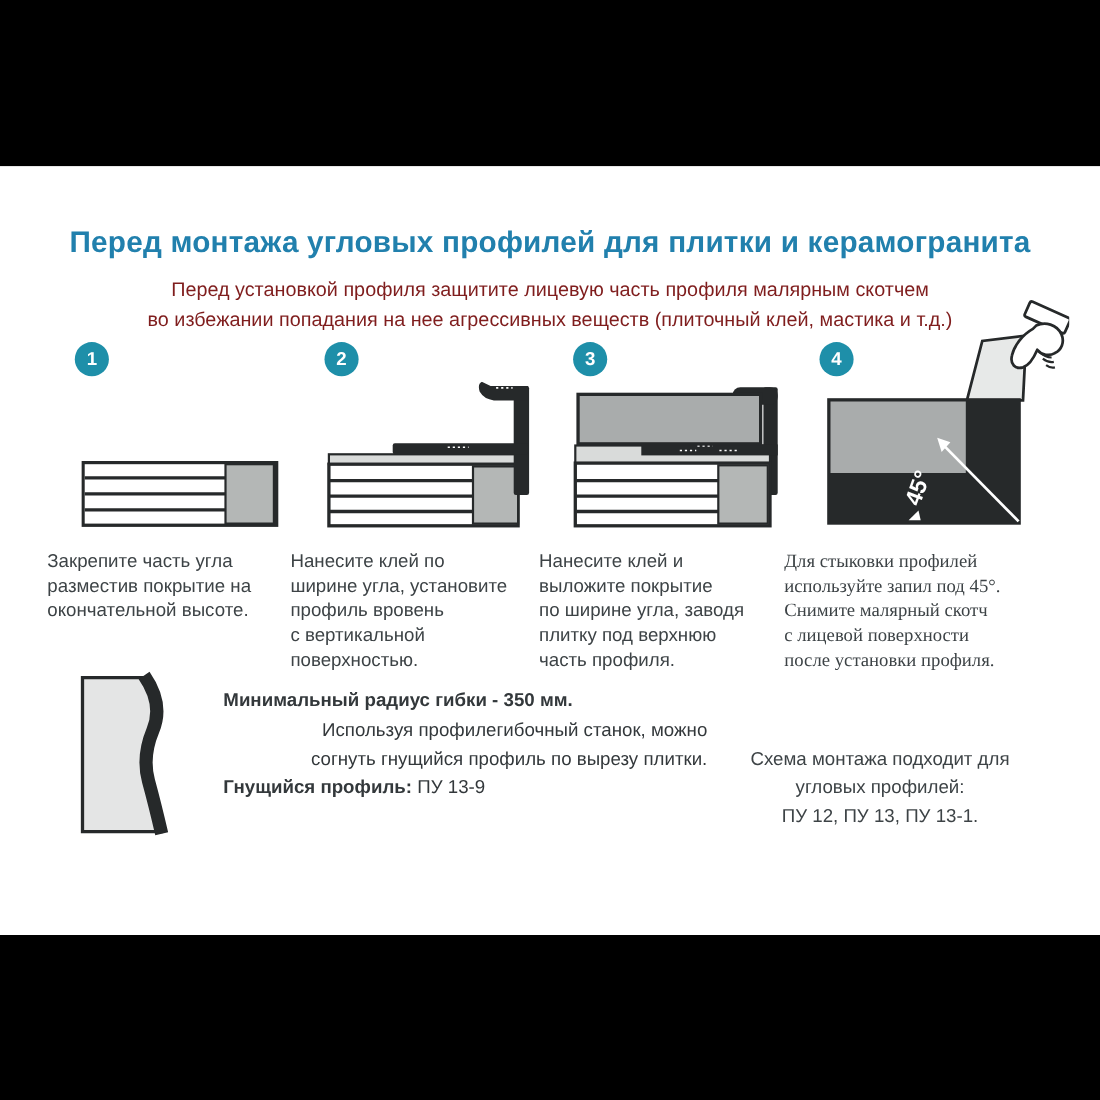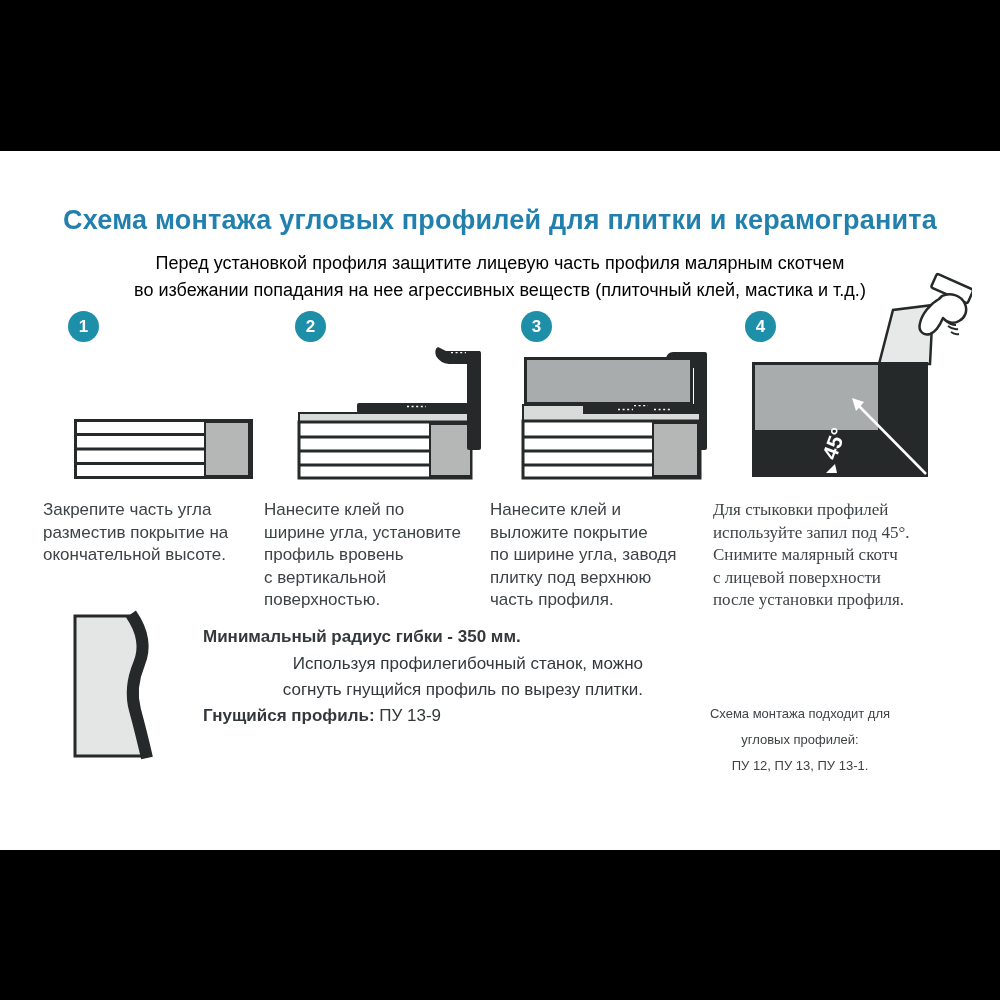--- a/index.html
+++ b/index.html
@@ -11,52 +11,52 @@
   #lb-top{top:0;height:151px;}
   #lb-bottom{top:850px;height:150px;}
   .sheet{position:absolute;left:0;top:151px;width:1000px;height:699px;background:#ffffff;}
   .abs{position:absolute;}
   .page-title{
     left:0;top:54px;width:1000px;text-align:center;
     font-size:27px;font-weight:bold;color:#2180ad;letter-spacing:.2px;
   }
   .subtitle{
     left:0;top:99px;width:1000px;text-align:center;
-    font-size:18px;color:#000000;line-height:27px;white-space:pre-line;
+    font-size:18px;color:#7f1d1d;line-height:27px;white-space:pre-line;
   }
   .step-badge{
     width:31px;height:31px;border-radius:50%;background:#1e8fa9;color:#fff;
     font-size:17px;font-weight:bold;display:flex;align-items:center;justify-content:center;
     top:160px;
   }
   .caption{
     top:348px;width:250px;text-align:left;
     font-size:17px;line-height:22.5px;color:#3d4346;white-space:pre-line;
   }
   .bend-text{left:203px;top:476px;width:440px;color:#33383b;font-size:17px;}
   .bend-text .head{font-weight:bold;margin:0 0 12px 0;font-size:17px;}
   .bend-text .radius{font-weight:bold;margin:0 0 4px 0;}
   .bend-text .body{margin:0;line-height:26px;white-space:pre-line;text-align:right;}
   .bend-text .flex{margin:0;line-height:26px;}
   .bend-text .flex .lbl{font-weight:bold;}
   .compat{
     left:640px;top:526px;width:320px;text-align:center;
-    font-size:13px;line-height:26px;color:#3d4346;white-space:pre-line;margin-top:24px;
+    font-size:17px;line-height:26px;color:#3d4346;white-space:pre-line;
   }
   svg{display:block;}
 </style>
 </head>
 <body>
 
 <div class="letterbox" id="lb-top"></div>
 <div class="letterbox" id="lb-bottom"></div>
 
 <div class="sheet">
 
-  <div class="abs page-title">Схема монтажа угловых профилей для плитки и керамогранита</div>
+  <div class="abs page-title">Перед монтажа угловых профилей для плитки и керамогранита</div>
   <div class="abs subtitle">Перед установкой профиля защитите лицевую часть профиля малярным скотчем
 во избежании попадания на нее агрессивных веществ (плиточный клей, мастика и т.д.)</div>
 
   <div class="abs step-badge" style="left:68px;">1</div>
   <div class="abs step-badge" style="left:295px;">2</div>
   <div class="abs step-badge" style="left:521px;">3</div>
   <div class="abs step-badge" style="left:745px;">4</div>
 
   <svg class="abs" style="left:74px;top:268px;width:180px;height:60px;" viewBox="0 0 180 60">
     <rect x="1.5" y="1.5" width="176" height="57" fill="#ffffff" stroke="#26292a" stroke-width="3"></rect>

